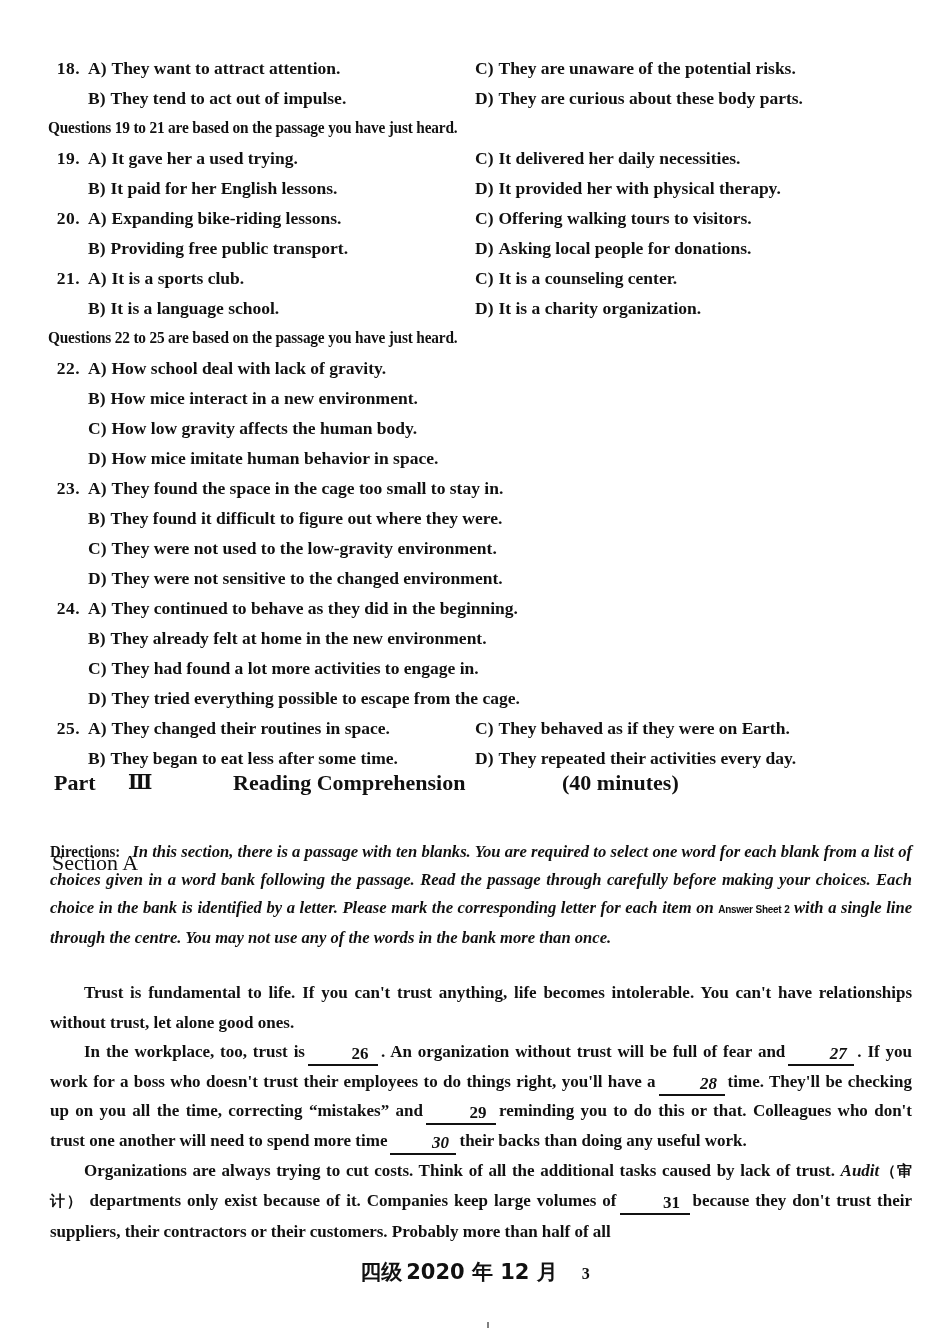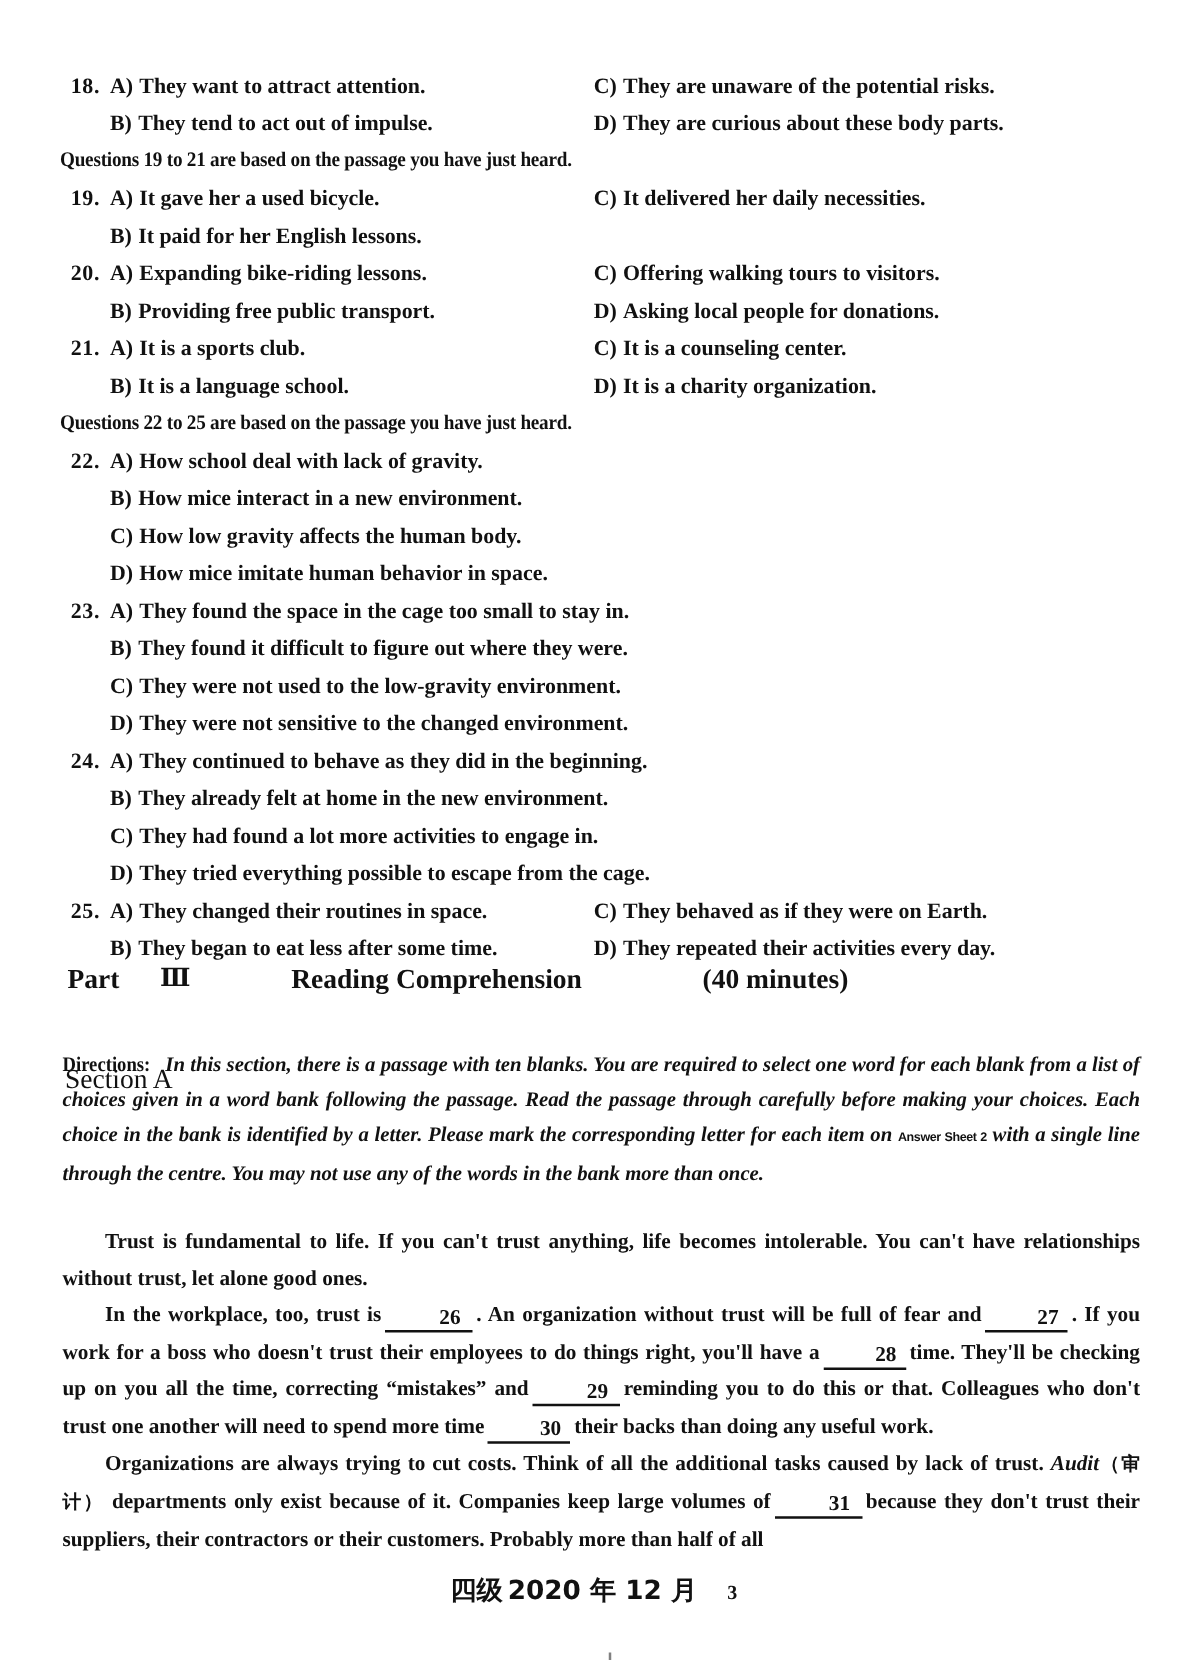--- a/index.html
+++ b/index.html
@@ -127,21 +127,21 @@
   .passage p { margin: 0; text-indent: 34px; }
   .blank {
     display: inline-block;
     border-bottom: 2px solid #111;
     text-align: center;
     line-height: 20px;
     vertical-align: -2px;
     margin: 0 3px;
   }
   .blank.w1 { width: 70px; }
-  .blank.w2 { width: 66px; }
+  .blank.w2 { width: 66px; font-style: italic; }
   .cjk {
     font-family: "DejaVu Sans", sans-serif;
     font-size: 15px;
     font-weight: 700;
   }
   .ital { font-style: italic; }
   
   .footer {
     position: absolute;
     left: 0;
@@ -180,25 +180,26 @@
     </div>
     <div class="qrow">
       <span class="opt-a"><span class="opt-letter">B)</span><span>They tend to act out of impulse.</span></span>
       <span class="opt-c"><span class="opt-letter">D)</span><span>They are curious about these body parts.</span></span>
     </div>
 
     <div class="passage-note">Questions 19 to 21 are based on the passage you have just heard.</div>
 
     <div class="qrow">
       <span class="qnum">19.</span>
-      <span class="opt-a"><span class="opt-letter">A)</span><span>It gave her a used bicycle.</span></span>
+      <span class="opt-a"><span class="opt-letter">A)</span><span>It gave her a used trying.</span></span>
       <span class="opt-c"><span class="opt-letter">C)</span><span>It delivered her daily necessities.</span></span>
     </div>
     <div class="qrow">
       <span class="opt-a"><span class="opt-letter">B)</span><span>It paid for her English lessons.</span></span>
+      <span class="opt-c"><span class="opt-letter">D)</span><span>It provided her with physical therapy.</span></span>
     </div>
 
     <div class="qrow">
       <span class="qnum">20.</span>
       <span class="opt-a"><span class="opt-letter">A)</span><span>Expanding bike-riding lessons.</span></span>
       <span class="opt-c"><span class="opt-letter">C)</span><span>Offering walking tours to visitors.</span></span>
     </div>
     <div class="qrow">
       <span class="opt-a"><span class="opt-letter">B)</span><span>Providing free public transport.</span></span>
       <span class="opt-c"><span class="opt-letter">D)</span><span>Asking local people for donations.</span></span>

